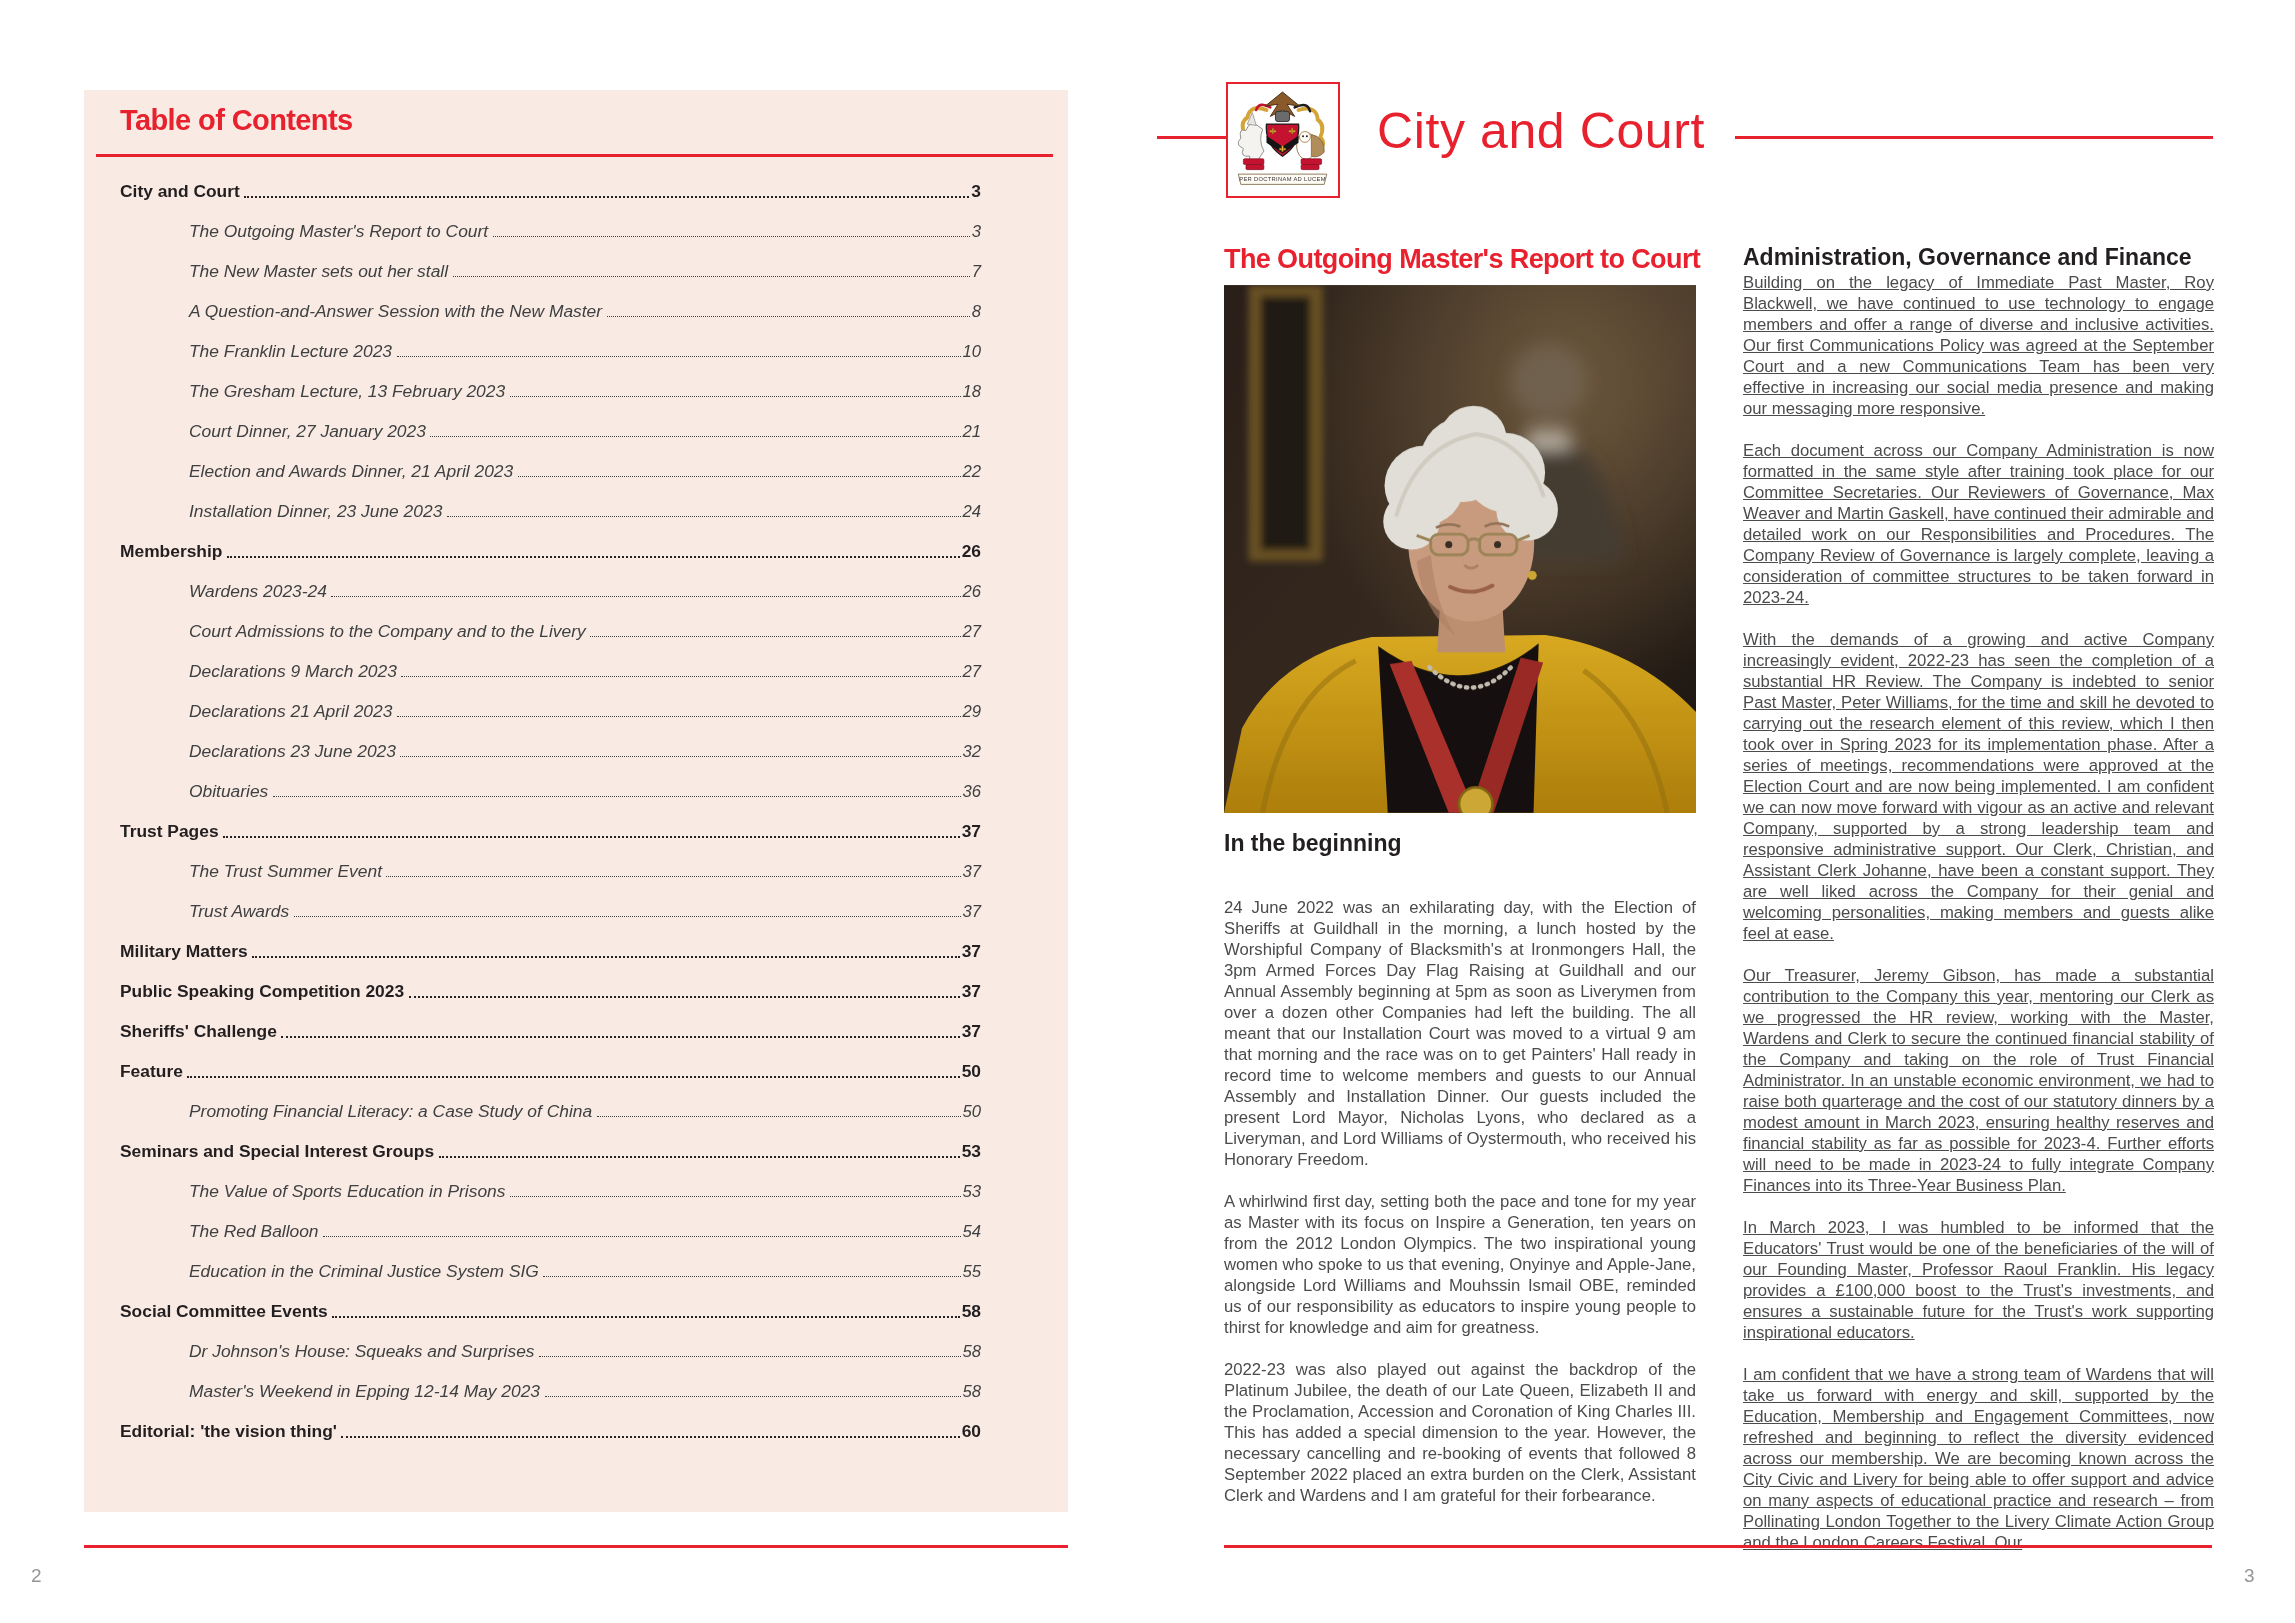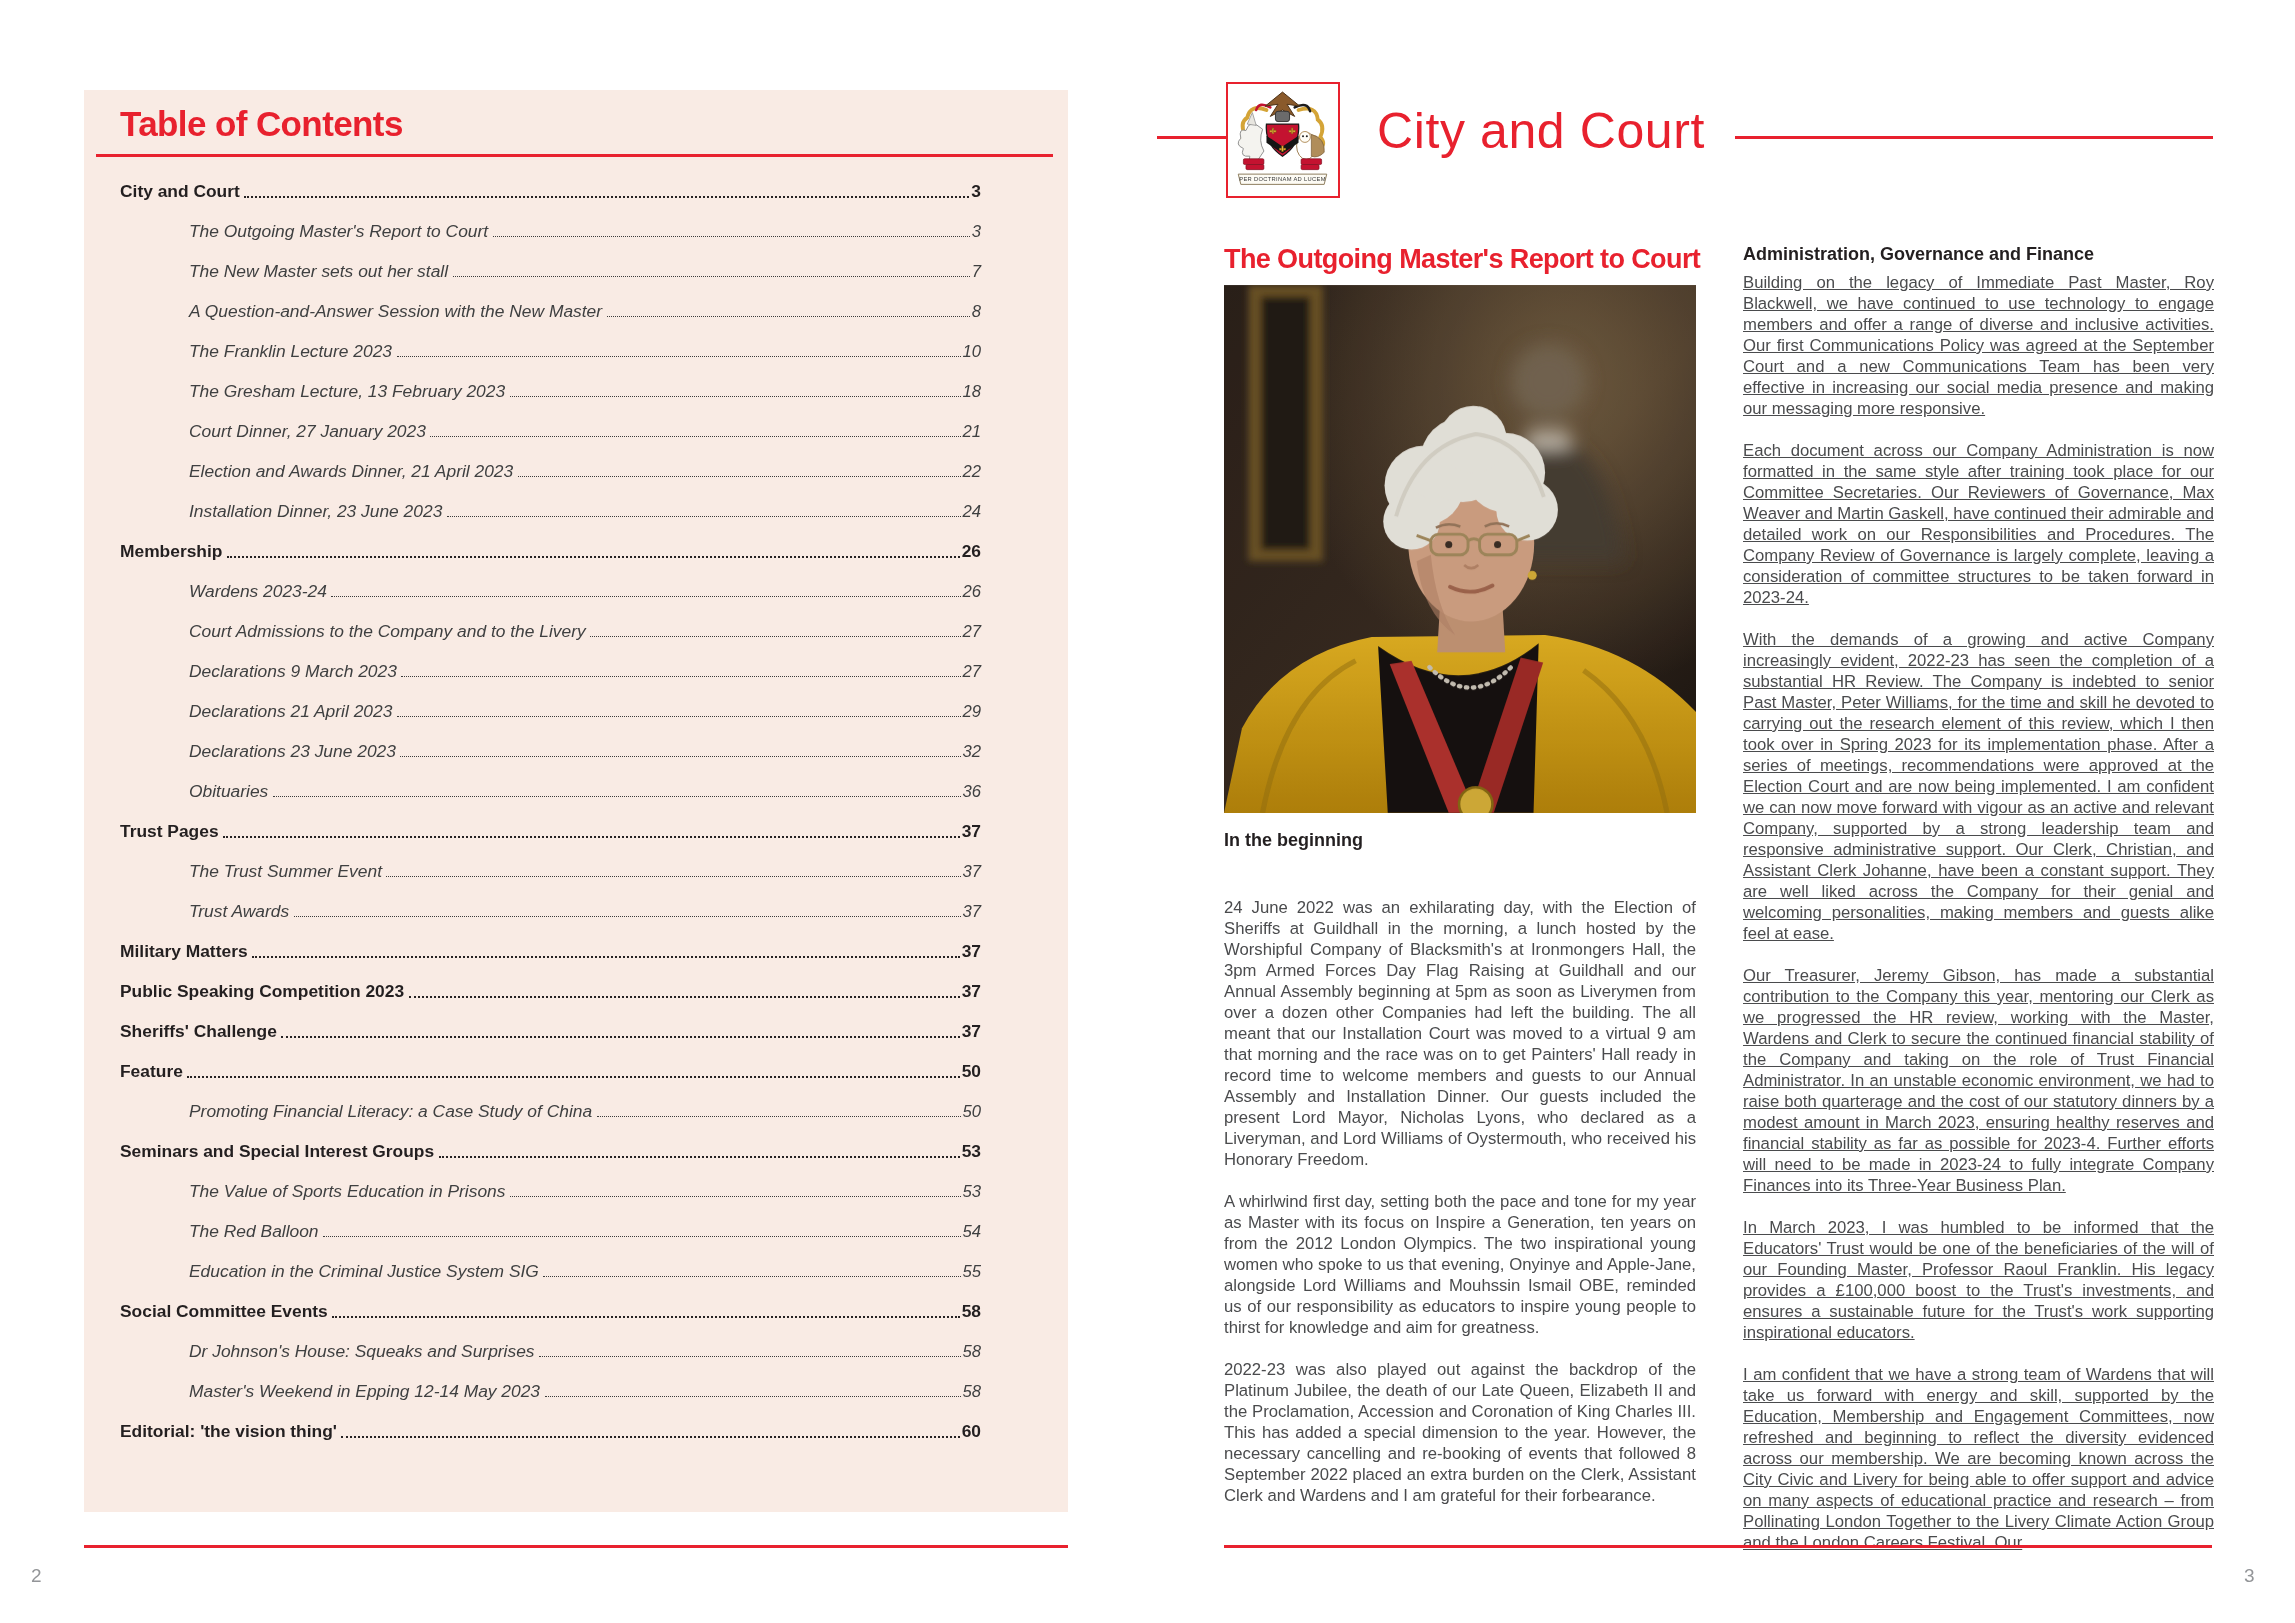--- a/index.html
+++ b/index.html
@@ -7,21 +7,21 @@
     width:2295px;height:1623px;position:relative;background:#ffffff;
     font-family:"Liberation Sans", sans-serif;color:#4a4b4d;overflow:hidden;
   }
   
   .toc-box{
     position:absolute;left:84px;top:90px;width:984px;height:1422px;
     background:#f9ebe4;
   }
   .toc-title{
     position:absolute;left:36px;top:14px;
-    font-size:35px;font-weight:bold;color:#e8212e;letter-spacing:-0.6px;
+    font-size:29px;font-weight:bold;color:#e8212e;letter-spacing:-0.6px;
   }
   .toc-rule{
     position:absolute;left:12.2px;top:64px;right:15px;height:3.2px;background:#e8212e;
   }
   .toc-list{
     position:absolute;left:36px;top:72px;right:87px;
   }
   .toc-row{display:flex;align-items:flex-end;height:40px;}
   .toc-row .toc-label{white-space:nowrap;}
   .toc-row.lvl1 .toc-label{font-weight:bold;color:#231f20;font-size:17.4px;}
@@ -50,21 +50,21 @@
     position:absolute;left:1377px;top:102px;
     font-size:50px;font-weight:300;color:#e8212e;letter-spacing:0.6px;
   }
   .article-title{
     position:absolute;left:1224px;top:244px;
     font-size:27px;font-weight:bold;color:#e8212e;letter-spacing:-0.6px;
   }
   .photo{
     position:absolute;left:1224px;top:285px;width:472px;height:528px;overflow:hidden;
   }
-  .col-heading{font-size:18px;font-weight:bold;color:#231f20;margin:0 0 5.1px 0;}
+  .col-heading{font-size:23px;font-weight:bold;color:#231f20;margin:0 0 5.1px 0;}
   .left-col-heading{position:absolute;left:1224px;top:830px;}
   .body-col{position:absolute;}
   .body-col p{
     margin:0 0 21px 0;font-size:16.7px;line-height:21px;text-align:justify;color:#4a4b4d;
   }
   .left-col{left:1224px;top:897px;width:472px;}
   .right-col{left:1743px;top:272px;width:471px;text-decoration:underline;}
   .right-col-heading{position:absolute;left:1743px;top:244px;}
 </style>
 </head>

